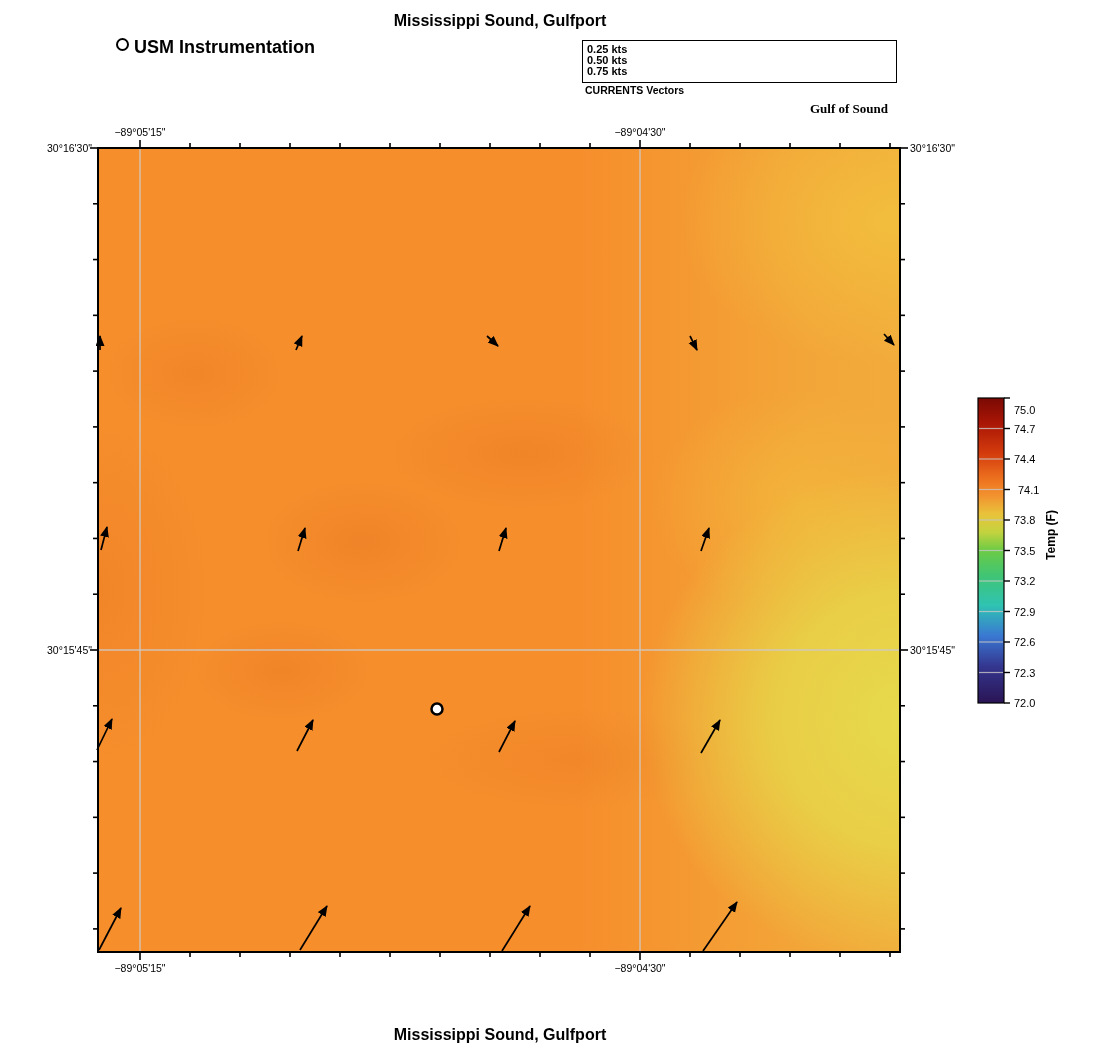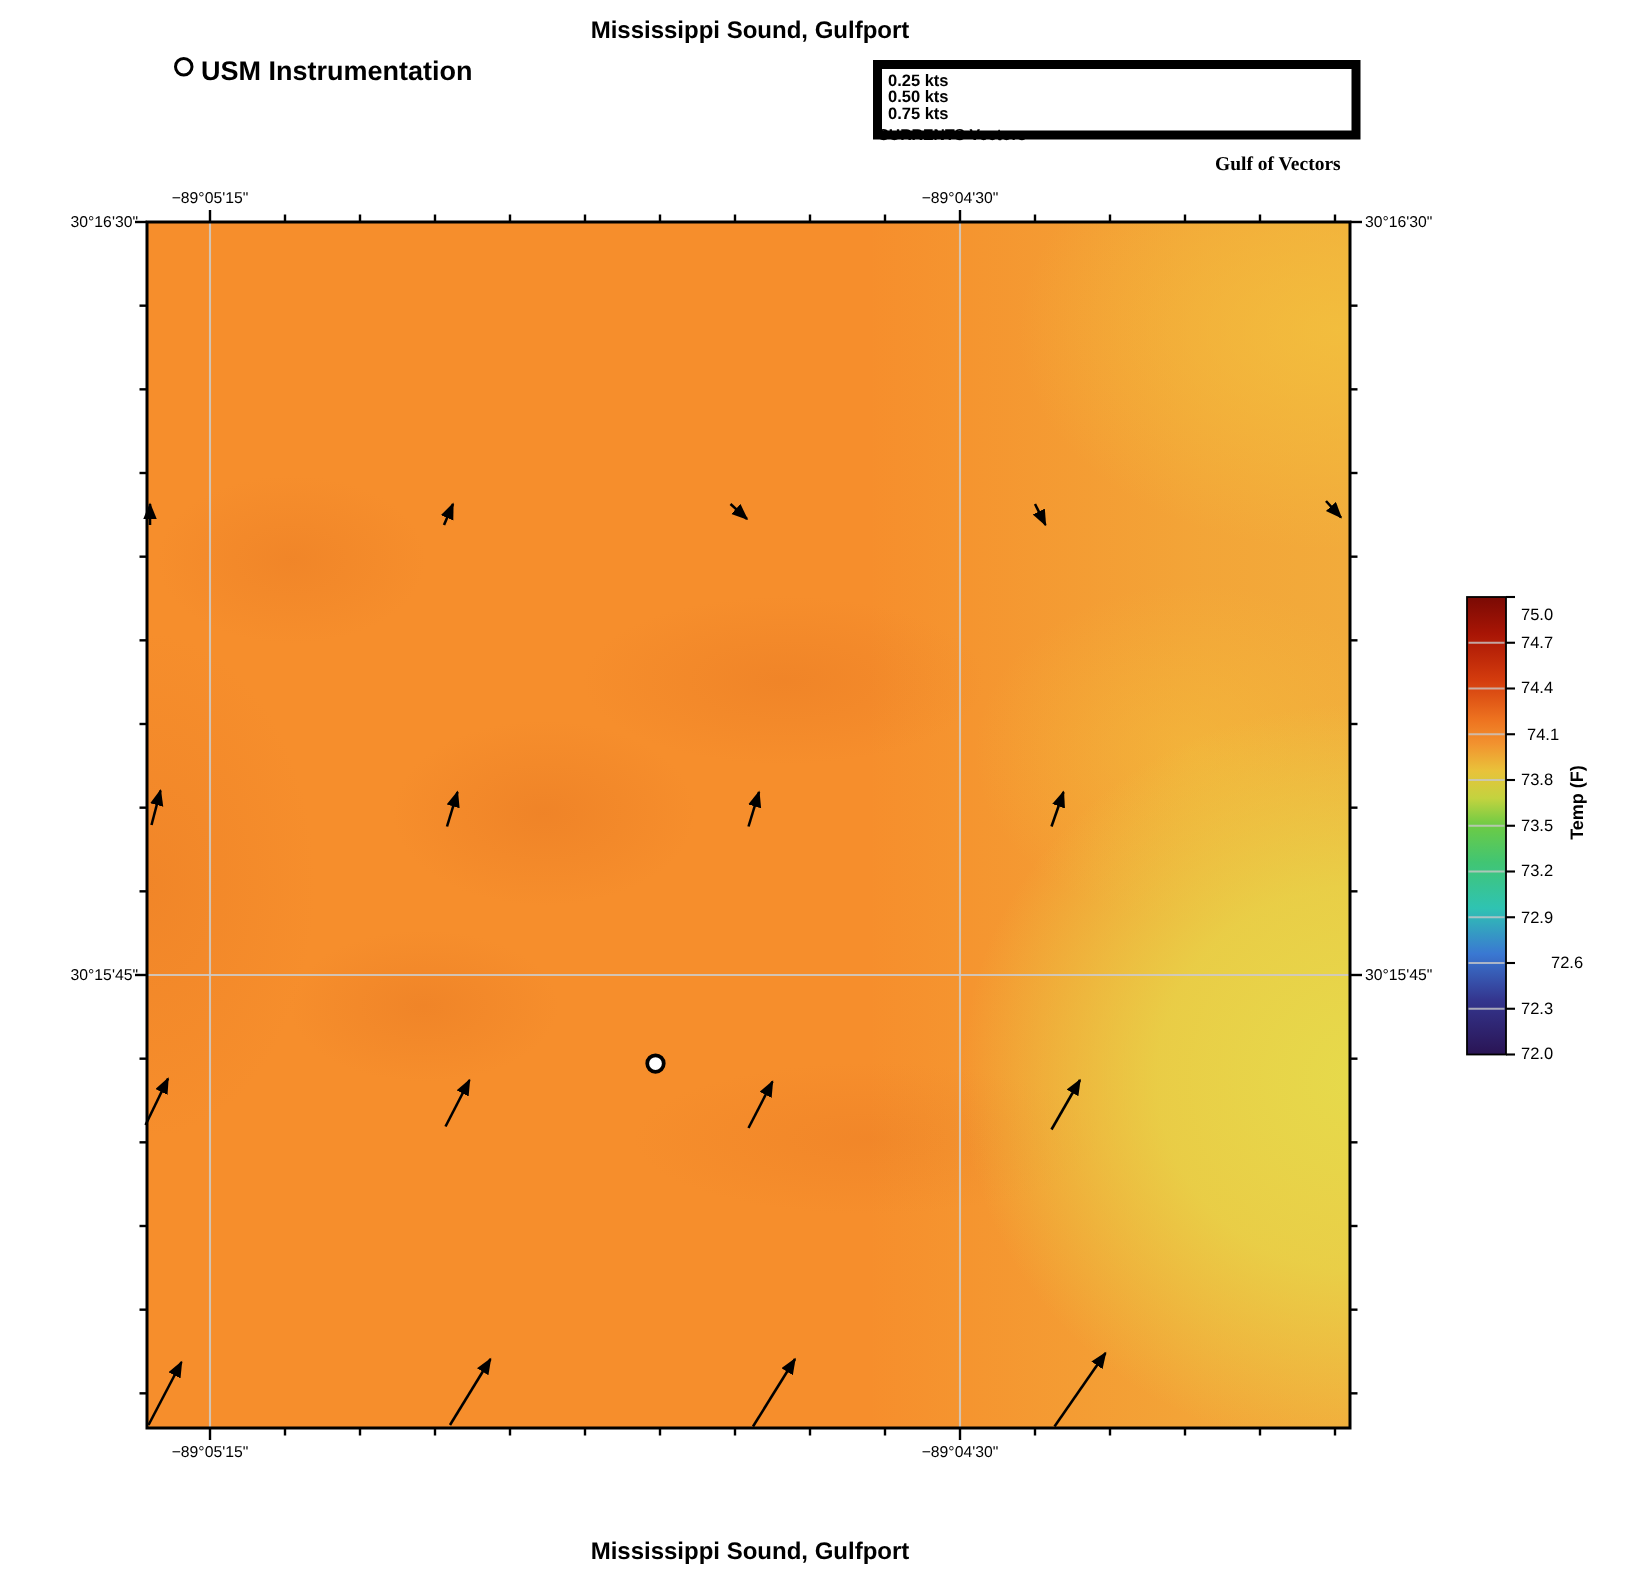--- a/index.html
+++ b/index.html
@@ -6,21 +6,21 @@
   #stage{position:relative;width:1100px;height:1050px;background:#fff;overflow:hidden;
          font-family:"Liberation Sans", sans-serif;color:#000;}
   #map-fill{position:absolute;left:98px;top:148px;width:802px;height:804px;}
   #plot{position:absolute;left:0;top:0;}
   .lbl{position:absolute;white-space:nowrap;}
   .title-top{left:98px;top:12px;width:804px;text-align:center;font-size:16px;font-weight:bold;}
   .title-bottom{left:98px;top:1026px;width:804px;text-align:center;font-size:16px;font-weight:bold;}
   .usm-circle{position:absolute;left:116px;top:38px;width:9px;height:9px;border:2.4px solid #000;
               border-radius:50%;background:#fff;}
   .usm-label{left:134px;top:37px;font-size:18px;font-weight:bold;}
-  .vec-box{position:absolute;left:582px;top:40px;width:313px;height:41px;border:6px solid #000000;background:#fff;}
+  .vec-box{position:absolute;left:582px;top:40px;width:313px;height:41px;border:1px solid #000000;background:#fff;}
   .vec-lbl{position:absolute;left:4px;font-size:11px;font-weight:bold;line-height:11px;}
   .vec-caption{left:585px;top:84px;font-size:10.5px;font-weight:bold;}
   .subtitle{left:98px;top:99px;width:804px;text-align:center;font-size:17px;font-weight:bold;
             font-family:"Liberation Serif", serif;}
   .gulf{left:810px;top:101px;font-size:13px;font-weight:bold;font-family:"Liberation Serif", serif;}
   .ax{font-size:10.5px;}
   .cb-lbl{font-size:11px;}
   .cb-title{position:absolute;left:1011px;top:528px;width:80px;height:14px;text-align:center;
             font-size:12px;font-weight:bold;transform:rotate(-90deg);}
 </style>
@@ -179,37 +179,37 @@
   <span class="usm-circle"></span>
   <div class="lbl usm-label">USM Instrumentation</div>
 
   <div class="vec-box">
     <span class="vec-lbl" style="top:3px">0.25 kts</span>
     <span class="vec-lbl" style="top:14px">0.50 kts</span>
     <span class="vec-lbl" style="top:25px">0.75 kts</span>
   </div>
   <div class="lbl vec-caption">CURRENTS Vectors</div>
 
-  <div class="lbl gulf">Gulf of Vectors</div>
+  <div class="lbl gulf">Gulf of Sound</div>
 
   <div class="cb-title">Temp (F)</div>
 
   <div class="lbl title-bottom">Mississippi Sound, Gulfport</div>
 <div class="lbl ax" style="left: 95px; top: 126px; width: 90px; text-align: center;">−89°05'15"</div>
     <div class="lbl ax" style="left: 595px; top: 126px; width: 90px; text-align: center;">−89°04'30"</div>
     <div class="lbl ax" style="left: 95px; top: 962px; width: 90px; text-align: center;">−89°05'15"</div>
     <div class="lbl ax" style="left: 595px; top: 962px; width: 90px; text-align: center;">−89°04'30"</div>
     <div class="lbl ax" style="left: 0px; top: 142px; width: 92px; text-align: right;">30°16'30"</div>
     <div class="lbl ax" style="left: 0px; top: 644px; width: 92px; text-align: right;">30°15'45"</div>
     <div class="lbl ax" style="left: 910px; top: 142px;">30°16'30"</div>
     <div class="lbl ax" style="left: 910px; top: 644px;">30°15'45"</div>
     <div class="lbl cb-lbl" style="left: 1014px; top: 404px;">75.0</div>
     <div class="lbl cb-lbl" style="left: 1014px; top: 422.5px;">74.7</div>
     <div class="lbl cb-lbl" style="left: 1014px; top: 453px;">74.4</div>
     <div class="lbl cb-lbl" style="left: 1018px; top: 483.5px;">74.1</div>
     <div class="lbl cb-lbl" style="left: 1014px; top: 514px;">73.8</div>
     <div class="lbl cb-lbl" style="left: 1014px; top: 544.5px;">73.5</div>
     <div class="lbl cb-lbl" style="left: 1014px; top: 575px;">73.2</div>
     <div class="lbl cb-lbl" style="left: 1014px; top: 605.5px;">72.9</div>
-    <div class="lbl cb-lbl" style="left: 1014px; top: 636px; margin-left: 20px;">72.6</div>
+    <div class="lbl cb-lbl" style="left: 1014px; top: 636px;">72.6</div>
     <div class="lbl cb-lbl" style="left: 1014px; top: 666.5px;">72.3</div>
     <div class="lbl cb-lbl" style="left: 1014px; top: 697px;">72.0</div>
   </div>
 
 </body></html>

